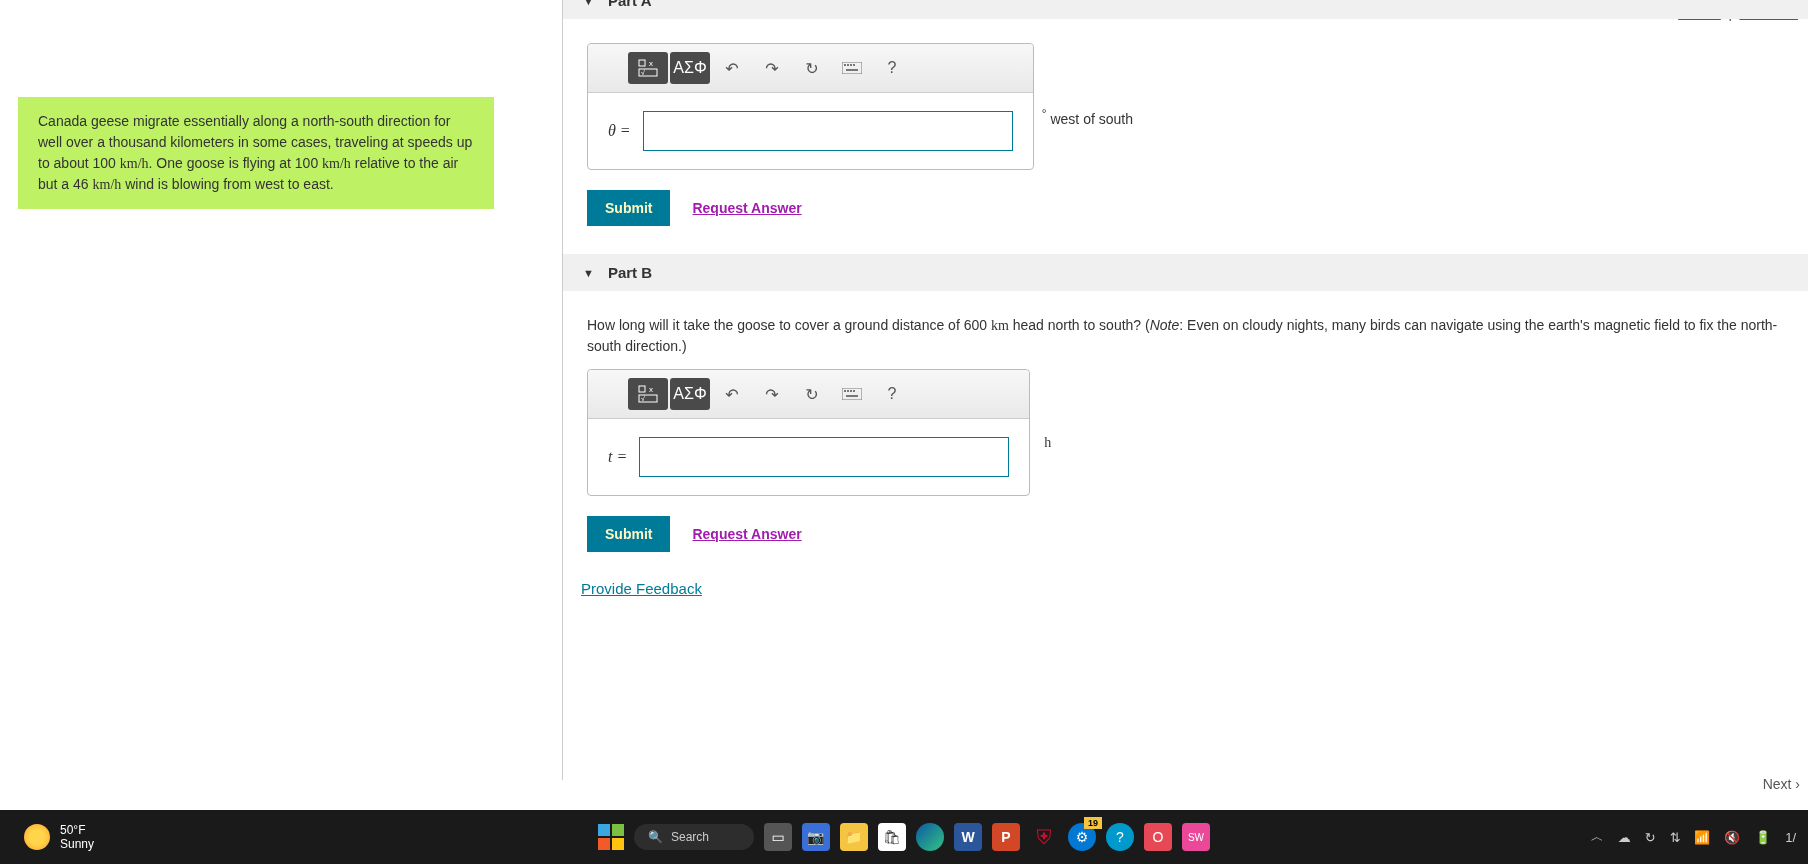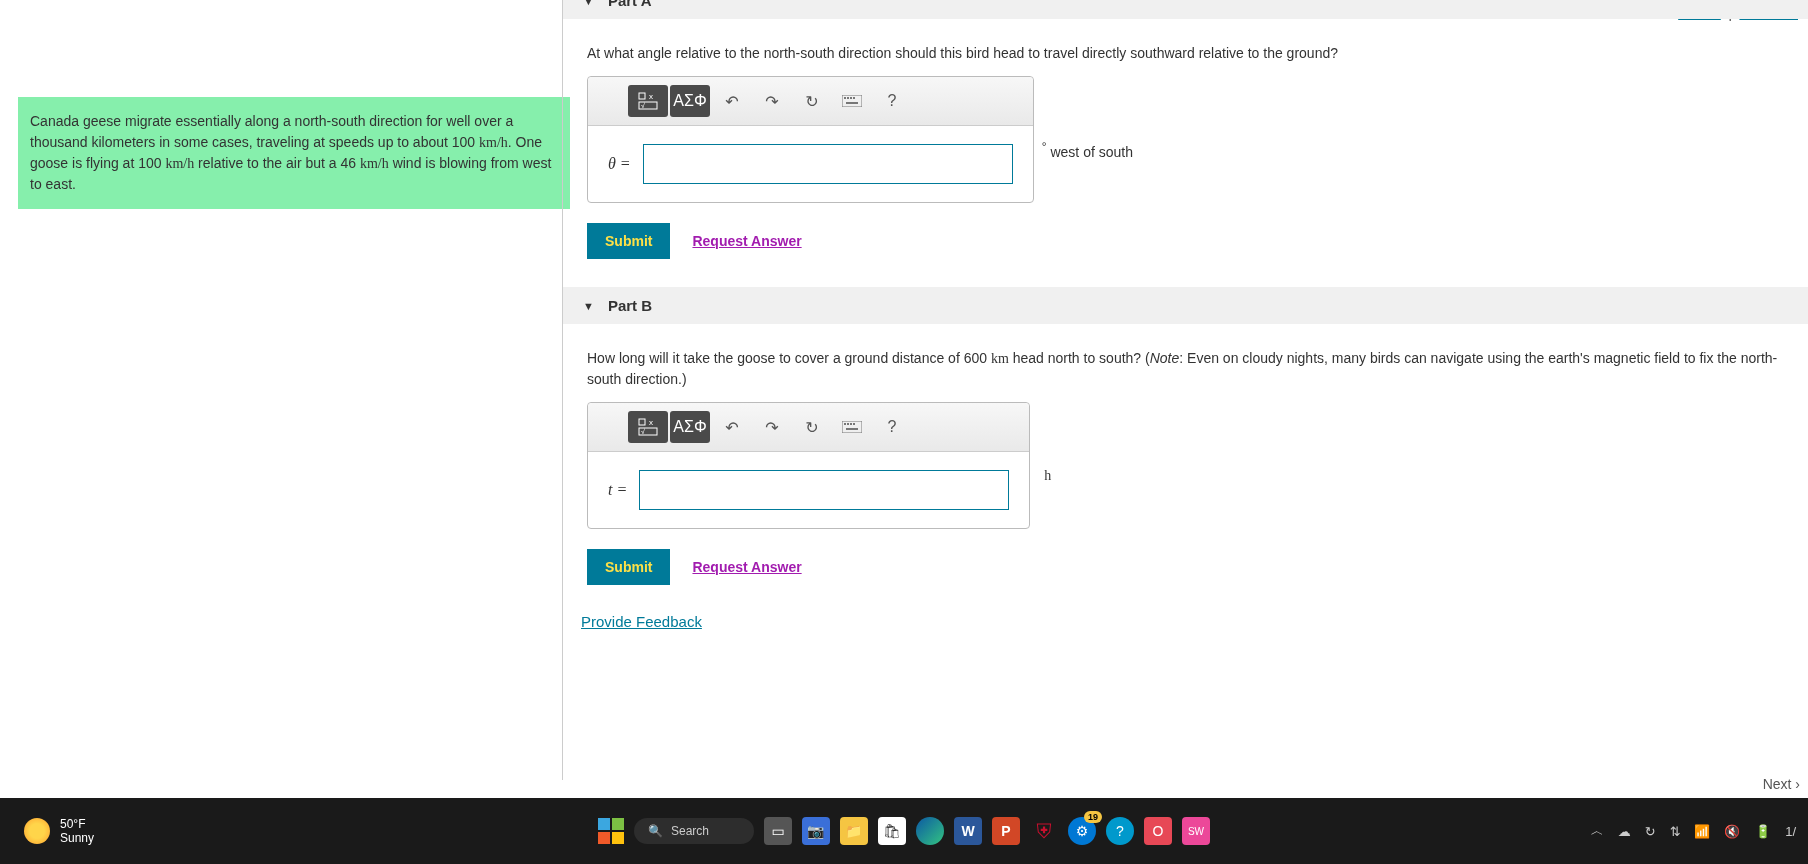--- a/index.html
+++ b/index.html
@@ -2,56 +2,56 @@
 <html><head>
 <meta charset="utf-8">
 <style>
 *{box-sizing:border-box;margin:0;padding:0}
 body{font-family:Arial,Helvetica,sans-serif;font-size:14px;color:#333;background:#fff;overflow:hidden}
 .page{width:1808px;height:864px;position:relative}
 .top-links{position:absolute;top:6px;right:10px;font-size:13px}
 .top-links a{color:#007a99;text-decoration:underline}
 .top-links .sep{color:#333;margin:0 4px}
 .flag-icon{display:inline-block;width:16px;height:11px;background:linear-gradient(to bottom,#c8102e 0%,#c8102e 50%,#fff 50%,#fff 100%);margin-right:2px;vertical-align:middle}
-.left-panel{position:absolute;left:18px;top:97px;width:552px;background:#86efac;padding:14px 12px;line-height:1.5;color:#333;font-size:14px}
+.left-panel{position:absolute;left:18px;top:97px;width:476px;background:#bef264;padding:14px 20px;line-height:1.5;color:#333;font-size:14px}
 .main{position:absolute;left:562px;top:0;right:0;border-left:1px solid #ccc;height:780px}
 .part-header{background:#f0f0f0;padding:10px 20px;font-weight:bold;font-size:15px;color:#333;display:flex;align-items:center}
 .part-header .tri{margin-right:14px;font-size:11px;color:#333}
 .part-body{padding:24px 24px 28px 24px}
 .question{color:#333;margin-bottom:12px;line-height:1.5}
 .instruction{font-weight:bold;margin-bottom:22px}
 .answer-box{border:1px solid #bbb;border-radius:4px;display:inline-block;padding:0;margin-bottom:20px}
 .toolbar{background:linear-gradient(#f7f7f7,#e9e9e9);border-bottom:1px solid #ccc;padding:8px 40px 8px 40px;display:flex;align-items:center;gap:0;border-radius:4px 4px 0 0}
 .tb-btn{width:40px;height:32px;display:flex;align-items:center;justify-content:center;cursor:pointer;color:#555;font-size:16px}
 .tb-dark{background:#4a4a4a;color:#fff;border-radius:3px;margin-right:2px}
 .tb-dark svg{fill:#fff}
 .input-row{padding:18px 20px;display:flex;align-items:center;gap:12px}
 .var-label{font-style:italic;font-family:Georgia,serif;font-size:16px}
 .answer-input{width:370px;height:40px;border:1px solid #007a99;padding:4px 8px;font-size:15px}
 .unit{font-size:14px;color:#333;margin-left:8px}
 .unit .deg{vertical-align:super;font-size:12px;margin-right:4px}
 .submit-row{display:flex;align-items:center;gap:22px}
-.submit-btn{background:#007a99;color:#fde047;border:none;padding:10px 18px;font-size:14px;font-weight:bold;cursor:pointer}
+.submit-btn{background:#007a99;color:#fef9c3;border:none;padding:10px 18px;font-size:14px;font-weight:bold;cursor:pointer}
 .request-link{color:#a21caf;text-decoration:underline;font-weight:bold;font-size:14px}
 .feedback{color:#007a99;text-decoration:underline;font-size:15px;padding:12px 0 0 18px}
-.taskbar{position:absolute;bottom:0;left:0;right:0;height:66px;background:#1a1a1a;display:flex;align-items:center;color:#fff;font-size:12px}
+.taskbar{position:absolute;bottom:0;left:0;right:0;height:54px;background:#1a1a1a;display:flex;align-items:center;color:#fff;font-size:12px}
 .weather{display:flex;align-items:center;gap:10px;padding-left:24px}
 .sun{width:26px;height:26px;border-radius:50%;background:radial-gradient(circle,#ffd54a 40%,#ff9e2c 100%)}
 .weather-text{display:flex;flex-direction:column;line-height:1.2}
 .tb-center{position:absolute;left:50%;transform:translateX(-50%);display:flex;align-items:center;gap:10px;height:100%}
 .win-logo{width:26px;height:26px;display:grid;grid-template-columns:1fr 1fr;grid-template-rows:1fr 1fr;gap:2px}
 .win-logo div{background:#3ba7e0}
 .win-logo div:nth-child(2){background:#7cc043}
 .win-logo div:nth-child(3){background:#f15a29}
 .win-logo div:nth-child(4){background:#ffc20e}
 .search-box{display:flex;align-items:center;gap:8px;color:#ccc;padding:6px 14px;border-radius:18px;background:#2d2d2d;min-width:120px}
 .tb-icon{width:28px;height:28px;border-radius:4px;display:flex;align-items:center;justify-content:center;font-size:14px}
 .tb-right{position:absolute;right:12px;display:flex;align-items:center;gap:14px;height:100%;color:#ccc;font-size:13px}
 .badge{position:relative}
-.badge-num{position:absolute;top:-6px;right:-6px;background:#f5c542;color:#000;border-radius:6px;font-size:9px;padding:1px 4px;font-weight:bold}
+.badge-num{position:absolute;top:-6px;right:-6px;background:#f5c542;color:#000;border-radius:0;font-size:9px;padding:1px 4px;font-weight:bold}
 .km{font-family:Georgia,serif}
 .next-btn{position:absolute;right:8px;bottom:72px;font-size:14px;color:#555}
 </style>
 </head>
 <body>
 
 <div class="page">
   <div class="top-links">
     <span class="flag-icon"></span>
     <a href="#">Review</a>
@@ -62,21 +62,20 @@
   <div class="left-panel">
     <span>Canada geese migrate essentially along a north-south direction for well over a thousand kilometers in some cases, traveling at speeds up to about 100 </span><span class="km">km/h</span><span>. One goose is flying at 100 </span><span class="km">km/h</span><span> relative to the air but a 46 </span><span class="km">km/h</span><span> wind is blowing from west to east.</span>
   </div>
 
   <div class="main">
     <div class="part-header" style="margin-top:-18px">
       <span class="tri">▼</span>
       <span>Part A</span>
     </div>
     <div class="part-body">
-      <div class="question">At what angle relative to the north-south direction should this bird head to travel directly southward relative to the ground?</div>
       <div style="display:flex;align-items:center">
         <div class="answer-box">
           <div class="toolbar">
             <div class="tb-btn tb-dark">
                 <svg width="20" height="18" viewBox="0 0 20 18">
                   <rect x="1" y="1" width="6" height="6" fill="none" stroke="#fff" stroke-width="1"></rect>
                   <text x="11" y="7" font-size="8" fill="#fff">x</text>
                   <rect x="1" y="10" width="18" height="7" fill="none" stroke="#fff" stroke-width="1"></rect>
                   <text x="3" y="16" font-size="7" fill="#fff">√</text>
                 </svg>

